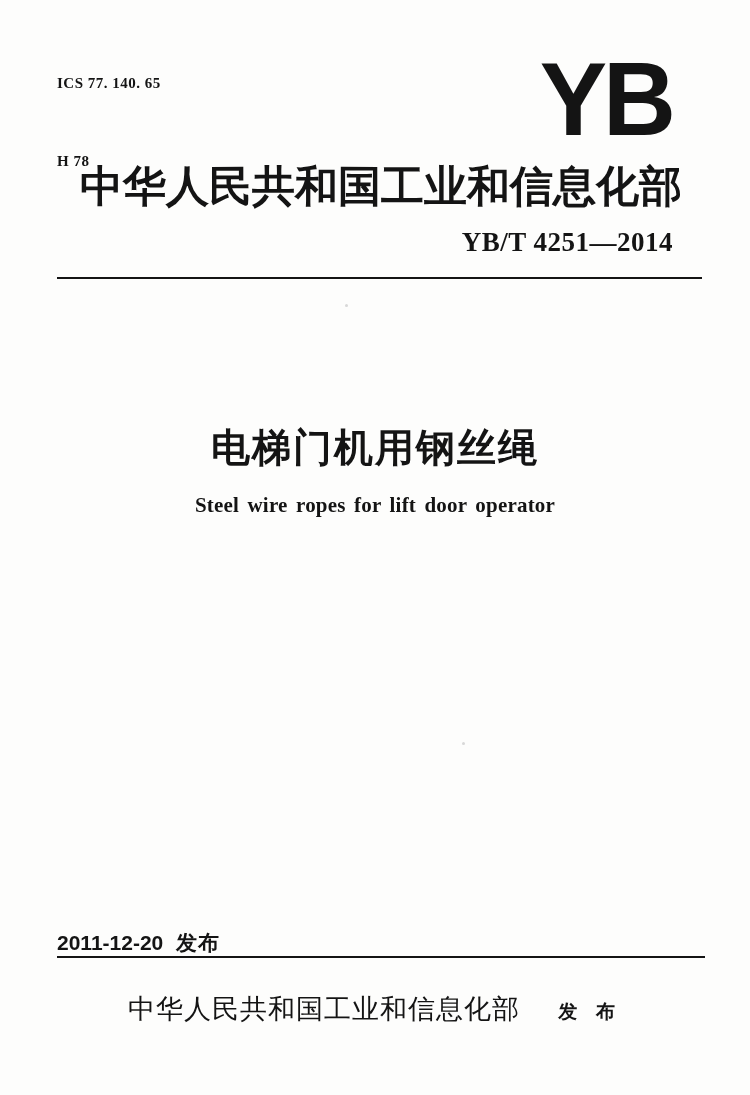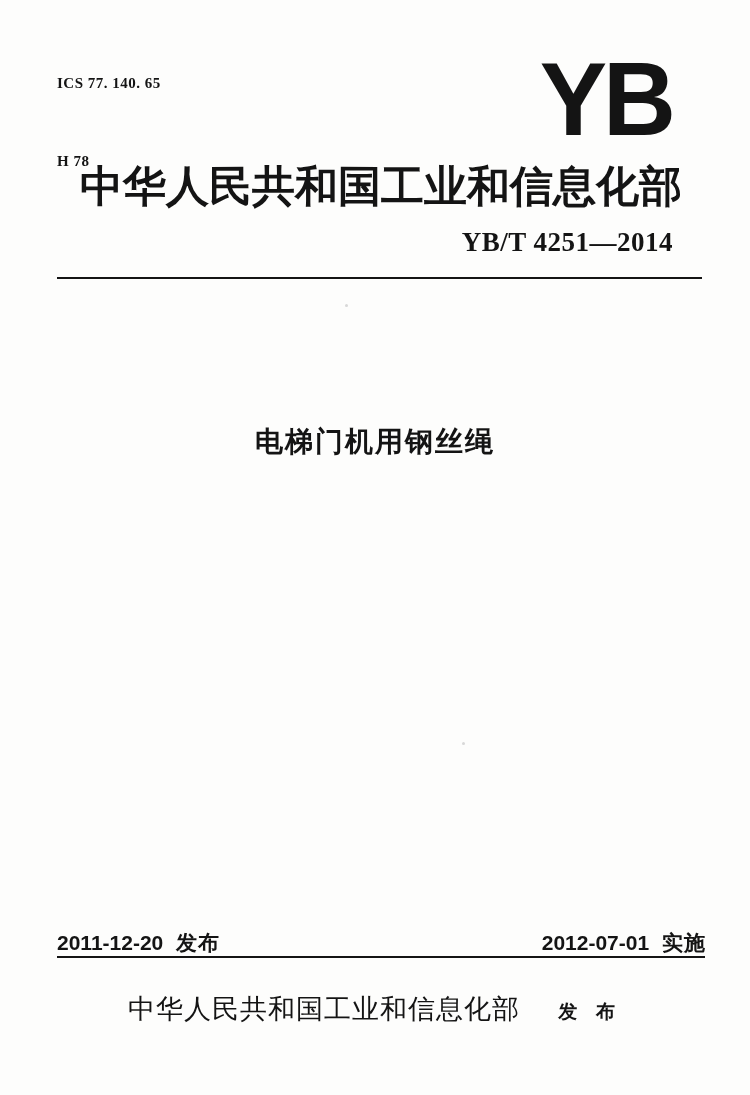--- a/index.html
+++ b/index.html
@@ -87,21 +87,21 @@
   .rule-bottom{top:956px;right:45px;}
 
   
   .doc-title-zh{
     position:absolute;
     left:0;
     top:427px;
     width:100%;
     text-align:center;
     font-weight:bold;
-    font-size:28px;
+    font-size:39px;
     letter-spacing:2px;
     line-height:1.1;
     white-space:nowrap;
   }
 
   
   .doc-title-en{
     position:absolute;
     left:0;
     top:493px;
@@ -178,30 +178,27 @@
   <div class="yb-logo">YB</div>
 
   <div class="category-title">中华人民共和国工业和信息化部</div>
 
   <div class="standard-number">YB/T 4251—2014</div>
 
   <div class="rule rule-top"></div>
 
   <div class="doc-title-zh">电梯门机用钢丝绳</div>
 
+  <div class="doc-title-en">Steel wire ropes for lift door operator</div>
 
   <div class="dates-row">
     <div class="date-cell">
       <span class="date-num">2011-12-20</span>
       <span class="date-word">发布</span>
     </div>
-    <div class="date-cell">
-      <span class="date-num">2012-07-01</span>
-      <span class="date-word">实施</span>
-    </div>
   </div>
 
   <div class="rule rule-bottom"></div>
 
   <div class="publisher-row">
     <span class="publisher-name">中华人民共和国工业和信息化部</span>
     <span class="publisher-action">发 布</span>
   </div>
 
   <div class="speck" style="left:345px;top:304px;"></div>

